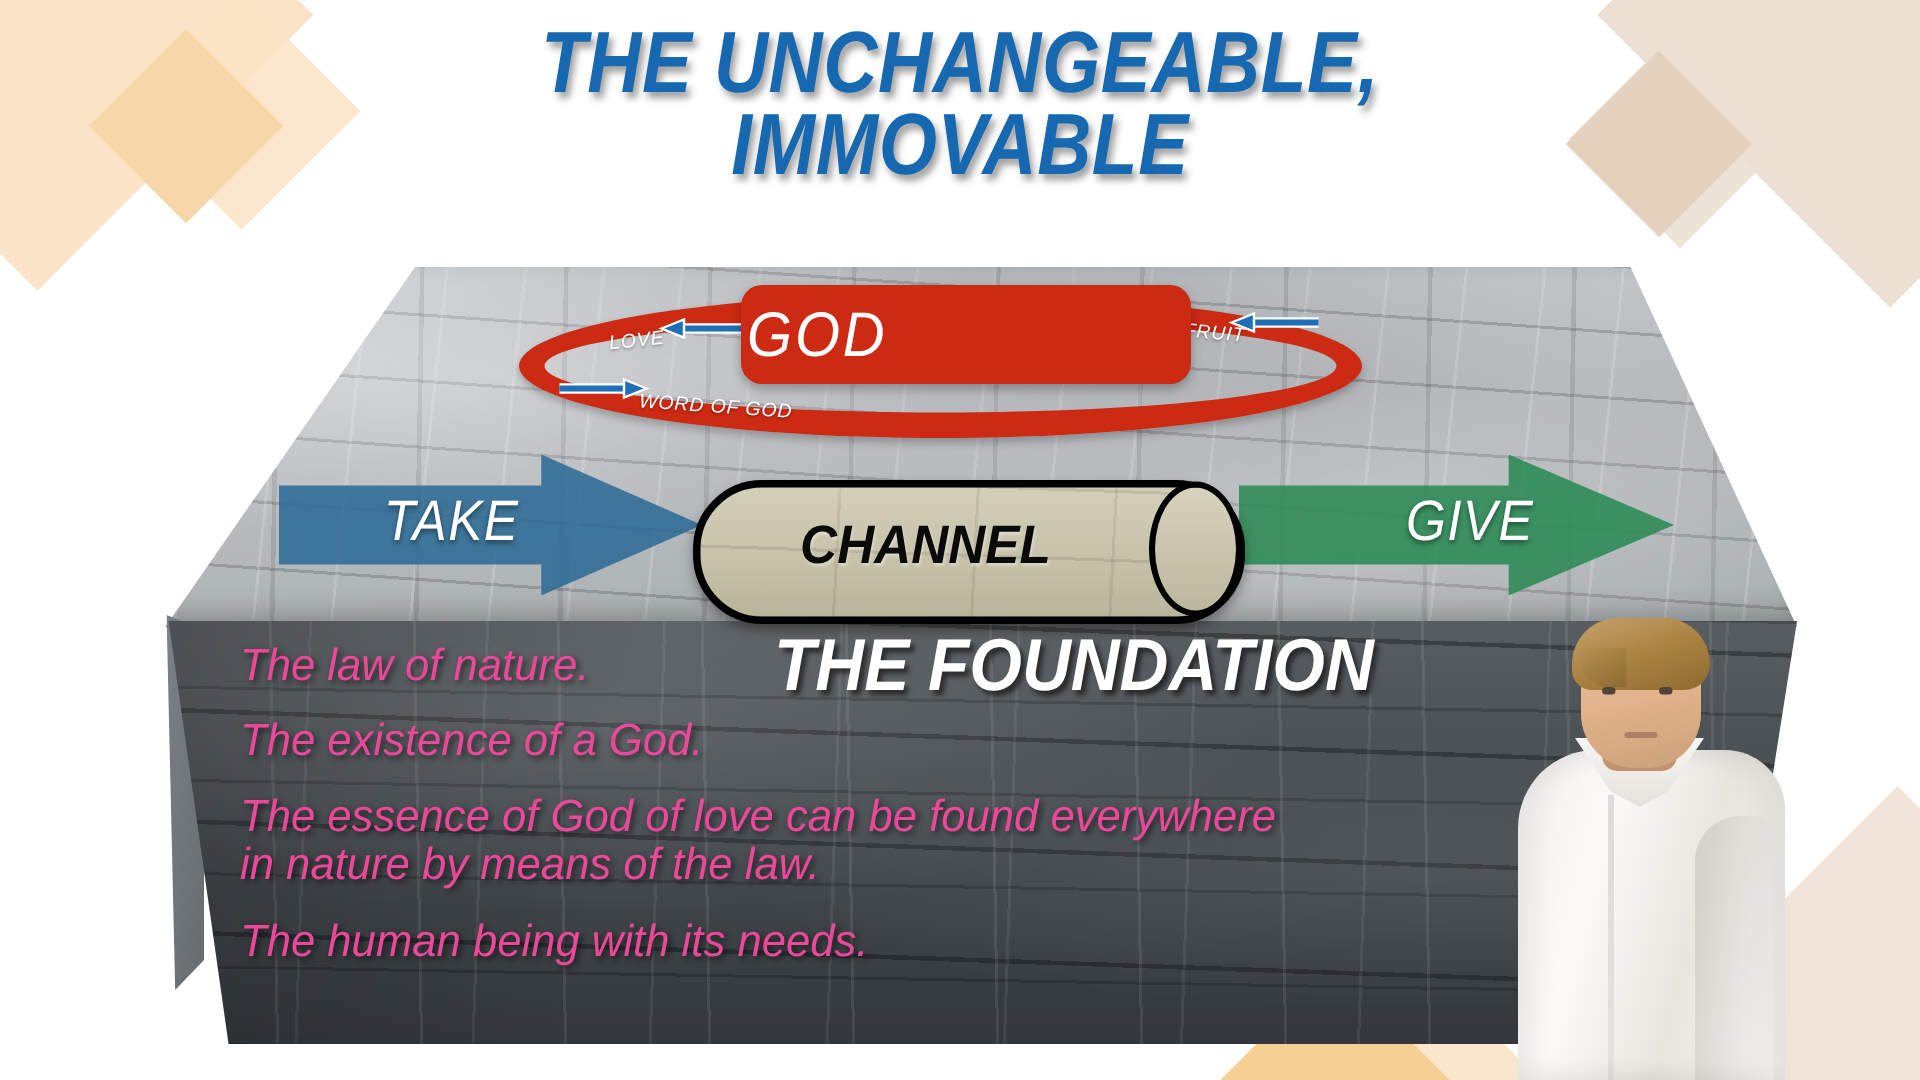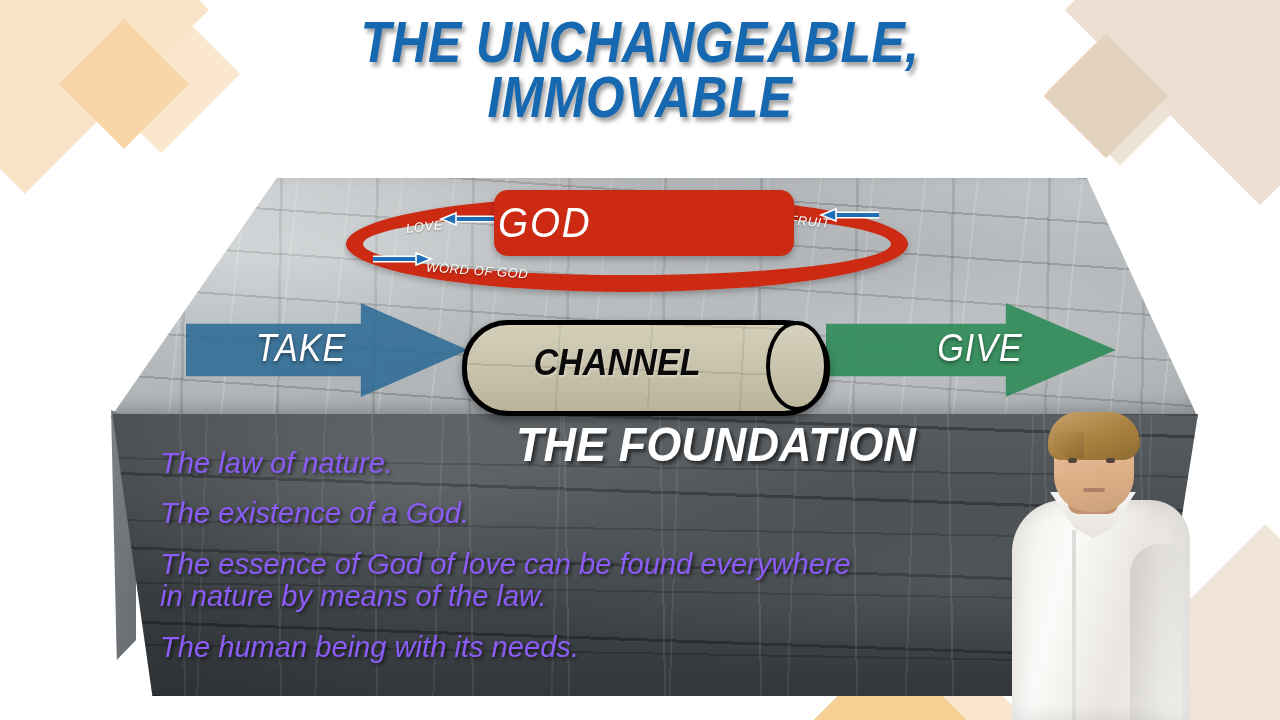--- a/index.html
+++ b/index.html
@@ -208,22 +208,22 @@
     color:#ffffff;
     font-family:"Liberation Sans Narrow","Liberation Sans",sans-serif;
     font-size:49px; font-weight:700; letter-spacing:0px;
     transform:scaleX(.92); transform-origin:left top;
     text-shadow:3px 3px 4px rgba(0,0,0,.55);
     white-space:nowrap;
   }
 
   
   #found-list{
-    position:absolute; left:160px; top:447px; width:760px;
-    color:#8b5cf6;
+    position:absolute; left:160px; top:428px; width:760px;
+    color:#ec4899;
     font-family:"Liberation Sans Narrow","Liberation Sans",sans-serif;
     font-size:30px; font-weight:400; line-height:1.08;
     text-shadow:2px 2px 4px rgba(0,0,0,.6);
   }
   #found-list .fl{ margin-bottom:18px; transform:scaleX(.97); transform-origin:left center; }
   #found-list .fl:last-child{ margin-bottom:0; }
 
   
   #presenter{
     position:absolute; left:1006px; top:414px; width:200px; height:306px;

